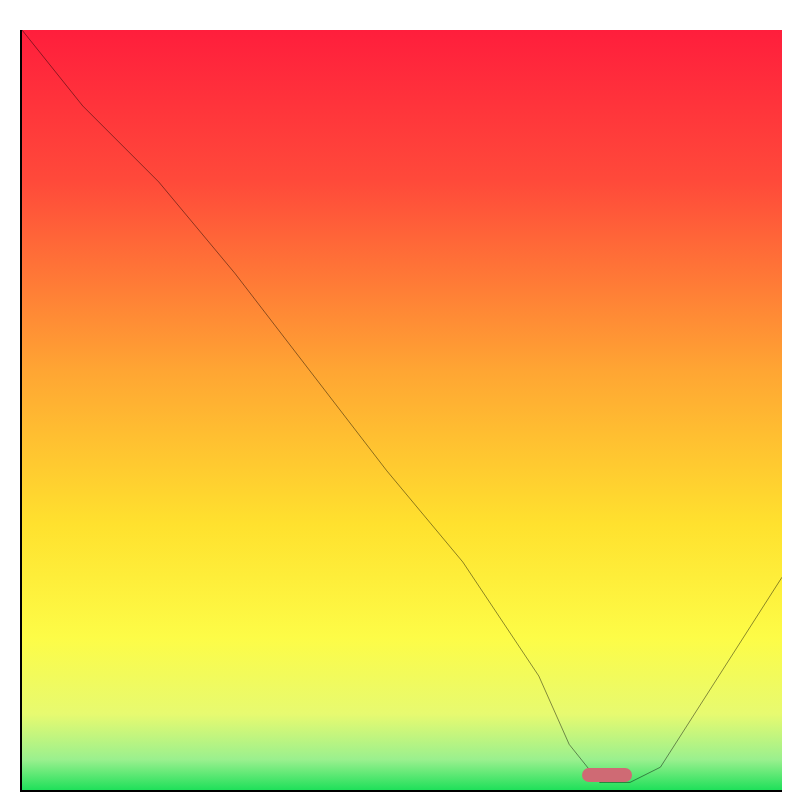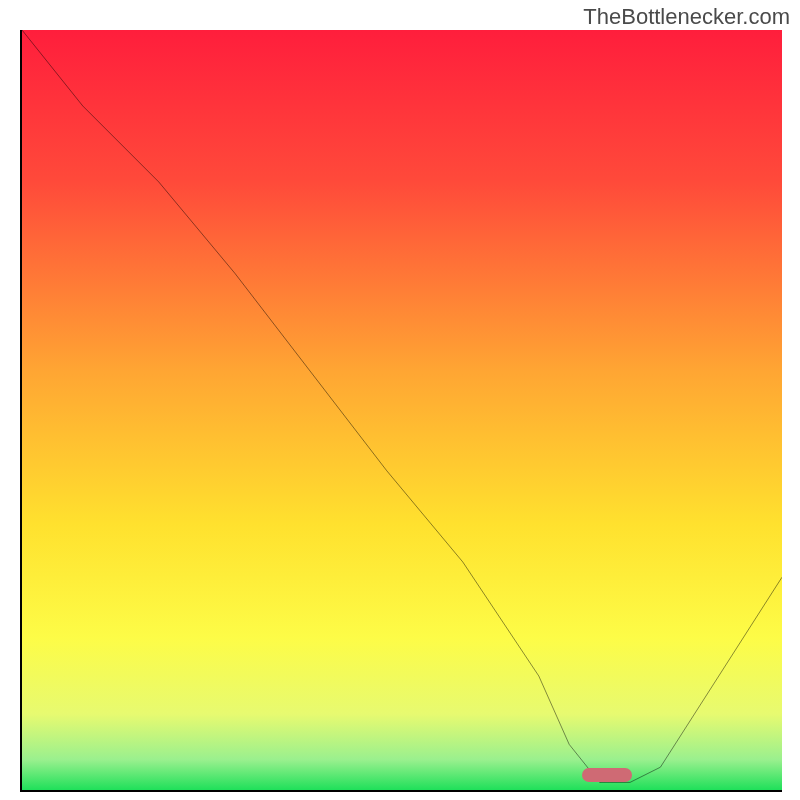--- a/index.html
+++ b/index.html
@@ -55,21 +55,20 @@
     height: 14px;
     background: #cf6a74;
     border-radius: 7px;
     z-index: 6;
   }
 </style>
 </head>
 <body>
 
 <div class="container">
-  <div class="watermark">TheBottlenecker.com</div>
 
   <div class="plot-area">
     <svg class="gradient-bg" viewBox="0 0 100 100" preserveAspectRatio="none">
       <defs>
         <linearGradient id="bg-grad" x1="0" y1="0" x2="0" y2="1">
             <stop offset="0%" stop-color="#ff1e3c"></stop>
             <stop offset="20%" stop-color="#ff4a3a"></stop>
             <stop offset="45%" stop-color="#ffa633"></stop>
             <stop offset="65%" stop-color="#ffe12e"></stop>
             <stop offset="80%" stop-color="#fdfc47"></stop>

